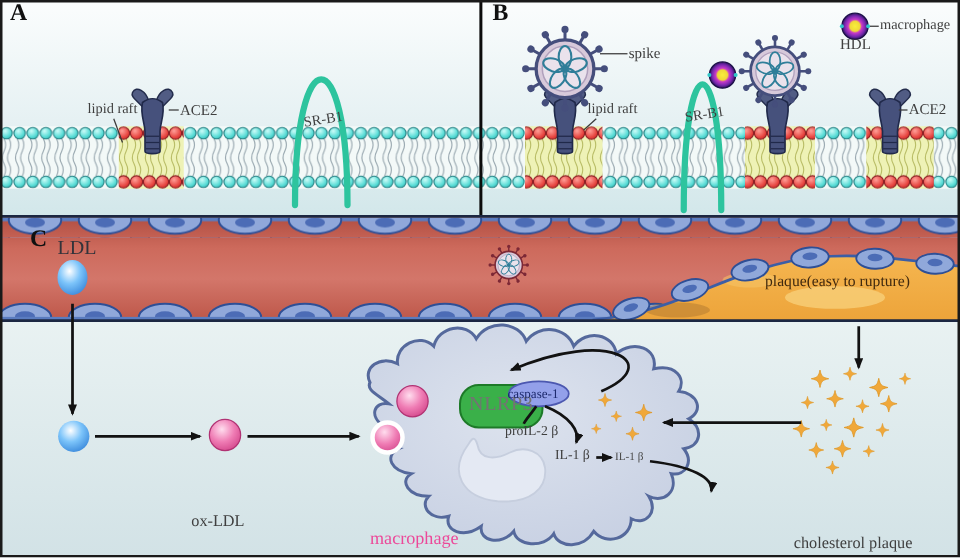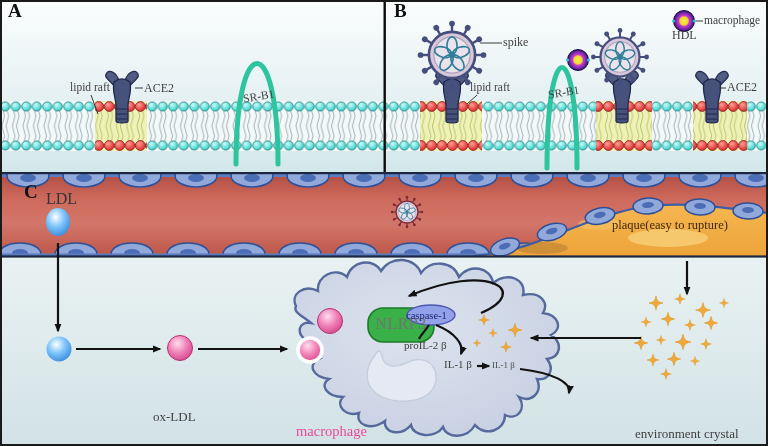--- a/index.html
+++ b/index.html
@@ -308,16 +308,16 @@
 <div class="lbl" style="left:727px;top:81px">ACE2</div>
 
 <div class="lbl" style="left:46px;top:191px;font-size:16px;color:#33333a">LDL</div>
 <div class="lbl lbl-med" style="left:153px;top:362px">ox-LDL</div>
 <div class="lbl lbl-plaque" style="left:612px;top:219px">plaque(easy to rupture)</div>
 <div class="lbl lbl-nlrp3" style="left:366px;top:316px">NLRP3</div>
 <div class="lbl lbl-caspase" style="left:406px;top:310px">caspase-1</div>
 <div class="lbl" style="left:404px;top:340px;font-size:11px">proIL-2 β</div>
 <div class="lbl" style="left:444px;top:359px;font-size:11px">IL-1 β</div>
 <div class="lbl lbl-small" style="left:492px;top:361px">IL-1 β</div>
-<div class="lbl lbl-med" style="left:635px;top:379px">environment crystal</div>
+<div class="lbl lbl-med" style="left:635px;top:379px">cholesterol plaque</div>
 <div class="lbl lbl-macro" style="left:296px;top:424px">macrophage</div>
 
 </div>
 
 </body></html>

